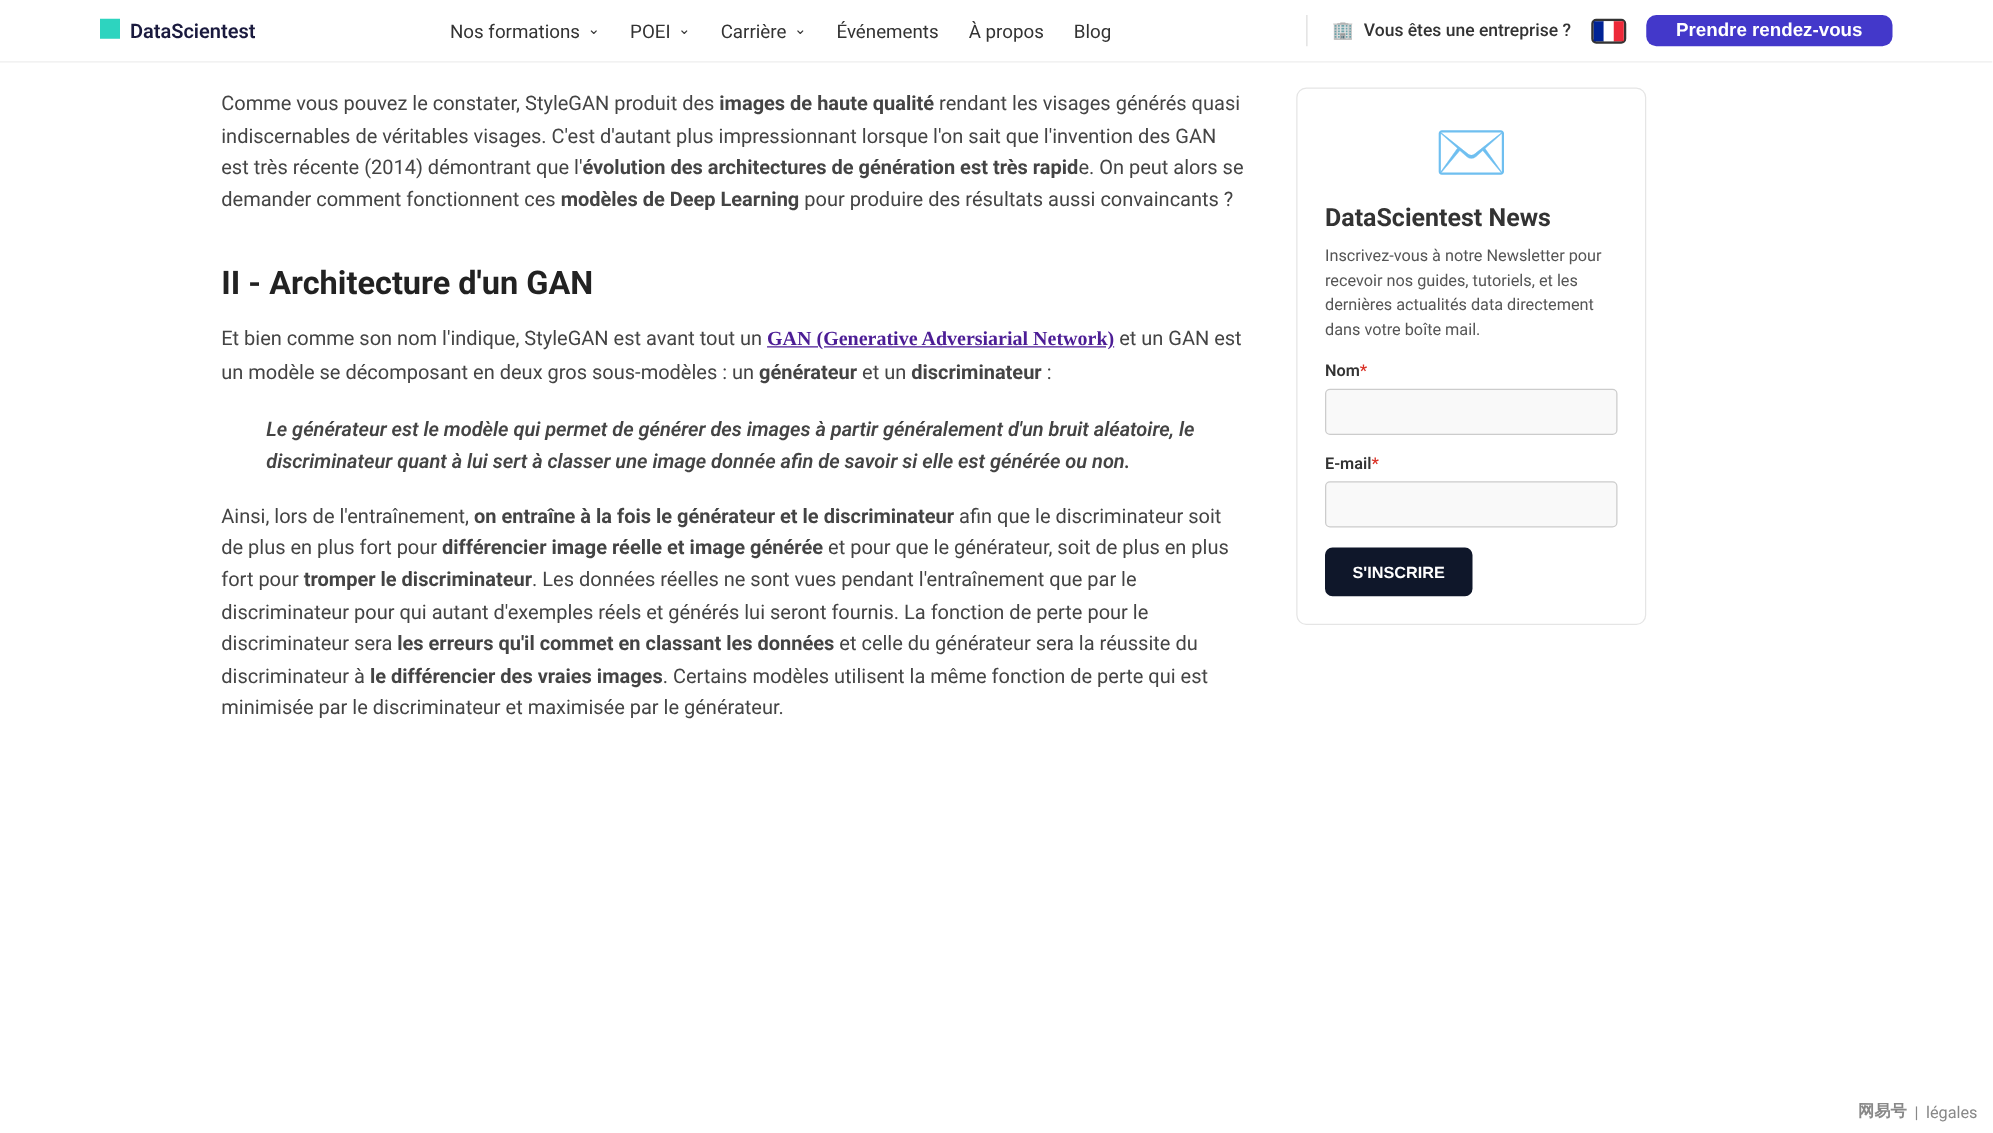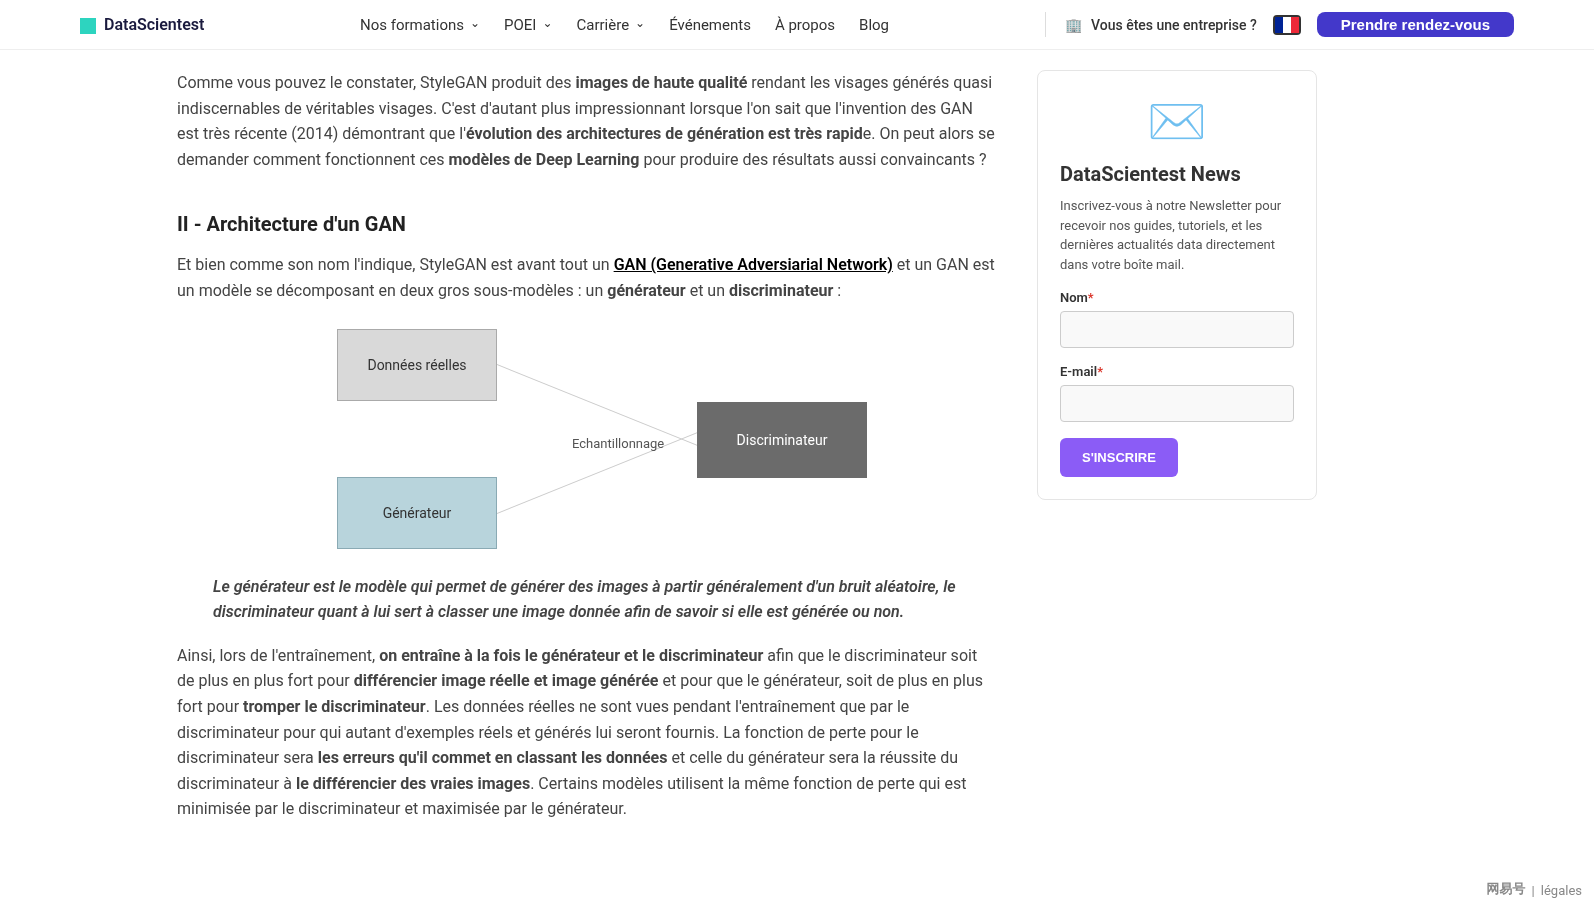--- a/index.html
+++ b/index.html
@@ -1,53 +1,53 @@
 <!DOCTYPE html>
 <html><head>
 <meta charset="utf-8">
 <style>
 * { margin: 0; padding: 0; box-sizing: border-box; }
 body { font-family: -apple-system, BlinkMacSystemFont, 'Segoe UI', Roboto, sans-serif; color: #333; background: #fff; }
 .header { display: flex; align-items: center; justify-content: space-between; padding: 12px 80px; border-bottom: 1px solid #eee; }
-.logo { display: flex; align-items: flex-end; gap: 8px; color: #1a1a3e; font-weight: 600; font-size: 16px; }
+.logo { display: flex; align-items: flex-start; gap: 8px; color: #1a1a3e; font-weight: 600; font-size: 16px; }
 .logo-icon { width: 16px; height: 16px; background: #2dd4bf; }
 .nav { display: flex; gap: 24px; align-items: center; }
 .nav-item { display: flex; gap: 6px; color: #333; font-size: 15px; cursor: pointer; }
 .chevron { font-size: 12px; }
 .header-right { display: flex; align-items: center; gap: 16px; border-left: 1px solid #ddd; padding-left: 20px; }
 .enterprise { display: flex; align-items: center; gap: 8px; font-size: 14px; font-weight: 500; }
 .flag { width: 28px; height: 20px; border: 2px solid #333; border-radius: 4px; display: flex; }
 .flag span { flex: 1; }
 .cta-btn { background: #4338ca; color: #fff; border: none; padding: 4px 24px; border-radius: 8px; font-size: 15px; font-weight: 600; cursor: pointer; }
 .container { display: flex; gap: 40px; max-width: 1400px; margin: 0 auto; padding: 20px 80px; }
 .content { flex: 1; max-width: 820px; }
 .content p { font-size: 16px; line-height: 1.6; color: #444; margin-bottom: 18px; }
-.content h2 { font-size: 20px; font-weight: 700; color: #222; margin: 40px 0 16px; }
-.content a { color: #000000; text-decoration: underline; font-weight: 600; }
+.content h2 { font-size: 26px; font-weight: 700; color: #222; margin: 40px 0 16px; }
+.content a { color: #4c1d95; text-decoration: underline; font-weight: 600; font-family: Liberation Serif, serif; }
 .diagram { margin: 20px auto; width: 560px; position: relative; height: 230px; }
 .box { position: absolute; display: flex; align-items: center; justify-content: center; font-size: 14px; }
 .box-data { left: 30px; top: 5px; width: 160px; height: 72px; background: #d9d9d9; border: 1px solid #aaa; }
 .box-gen { left: 30px; bottom: 5px; width: 160px; height: 72px; background: #b8d4dc; border: 1px solid #8aaab4; }
 .box-disc { right: 0; top: 78px; width: 170px; height: 76px; background: #6b6b6b; color: #fff; }
 .line1 { position: absolute; left: 190px; top: 40px; width: 200px; height: 80px; border-top: 1px solid #ccc; transform: skewY(22deg); transform-origin: left; }
 .line2 { position: absolute; left: 190px; bottom: 40px; width: 200px; border-top: 1px solid #ccc; transform: skewY(-22deg); transform-origin: left; }
 .ech-label { position: absolute; left: 265px; top: 112px; font-size: 13px; color: #555; }
 .caption { text-align: center; font-style: italic; color: #555; margin-top: 8px; }
 .quote { margin: 20px 0 20px 36px; font-style: italic; font-weight: 600; color: #333; line-height: 1.6; }
 .sidebar { width: 280px; }
 .card { border: 1px solid #e5e5e5; border-radius: 8px; padding: 22px; }
 .card-icon { text-align: center; margin-bottom: 12px; font-size: 48px; }
 .card h3 { font-size: 20px; font-weight: 700; margin-bottom: 10px; }
 .card-desc { font-size: 13px; color: #555; line-height: 1.5; margin-bottom: 16px; }
 .form-group { margin-bottom: 16px; }
 .form-label { font-size: 13px; font-weight: 600; display: block; margin-bottom: 6px; }
 .req { color: #d93025; }
 .form-input { width: 100%; padding: 10px; border: 1px solid #ccc; border-radius: 4px; background: #f9f9f9; }
 .check-row { display: flex; gap: 10px; font-size: 12px; color: #555; line-height: 1.5; margin-bottom: 20px; }
-.submit-btn { background: #8b5cf6; color: #fff; border: none; padding: 12px 22px; border-radius: 6px; font-weight: 700; font-size: 13px; cursor: pointer; }
+.submit-btn { background: #0f172a; color: #fff; border: none; padding: 12px 22px; border-radius: 6px; font-weight: 700; font-size: 13px; cursor: pointer; }
 .footer-badge { position: fixed; bottom: 8px; right: 12px; font-size: 13px; color: #888; display: flex; align-items: flex-end; gap: 6px; }
 </style>
 </head>
 <body>
 
 <header class="header">
   <div class="logo">
     <span class="logo-icon"></span>
     <span>DataScientest</span>
   </div>
@@ -90,28 +90,20 @@
 
 <div class="container">
   <article class="content">
     <p>
       <span>Comme vous pouvez le constater, StyleGAN produit des </span><strong>images de haute qualité</strong><span> rendant les visages générés quasi indiscernables de véritables visages. C'est d'autant plus impressionnant lorsque l'on sait que l'invention des GAN est très récente (2014) démontrant que l'</span><strong>évolution des architectures de génération est très rapid</strong><span>e. On peut alors se demander comment fonctionnent ces </span><strong>modèles de Deep Learning</strong><span> pour produire des résultats aussi convaincants ?</span>
     </p>
     <h2>II - Architecture d'un GAN</h2>
     <p>
       <span>Et bien comme son nom l'indique, StyleGAN est avant tout un </span><a href="#">GAN (Generative Adversiarial Network)</a><span> et un GAN est un modèle se décomposant en deux gros sous-modèles : un </span><strong>générateur</strong><span> et un </span><strong>discriminateur</strong><span> :</span>
     </p>
-    <div class="diagram">
-      <div class="box box-data">Données réelles</div>
-      <div class="box box-gen">Générateur</div>
-      <div class="box box-disc">Discriminateur</div>
-      <div class="line1"></div>
-        <div class="line2"></div>
-      <div class="ech-label">Echantillonnage</div>
-    </div>
     <p class="quote">Le générateur est le modèle qui permet de générer des images à partir généralement d'un bruit aléatoire, le discriminateur quant à lui sert à classer une image donnée afin de savoir si elle est générée ou non.</p>
     <p>
       <span>Ainsi, lors de l'entraînement, </span><strong>on entraîne à la fois le générateur et le discriminateur</strong><span> afin que le discriminateur soit de plus en plus fort pour </span><strong>différencier image réelle et image générée</strong><span> et pour que le générateur, soit de plus en plus fort pour </span><strong>tromper le discriminateur</strong><span>. Les données réelles ne sont vues pendant l'entraînement que par le discriminateur pour qui autant d'exemples réels et générés lui seront fournis. La fonction de perte pour le discriminateur sera </span><strong>les erreurs qu'il commet en classant les données</strong><span> et celle du générateur sera la réussite du discriminateur à </span><strong>le différencier des vraies images</strong><span>. Certains modèles utilisent la même fonction de perte qui est minimisée par le discriminateur et maximisée par le générateur.</span>
     </p>
   </article>
 
   <aside class="sidebar">
     <div class="card">
       <div class="card-icon">✉️</div>
       <h3>DataScientest News</h3>

